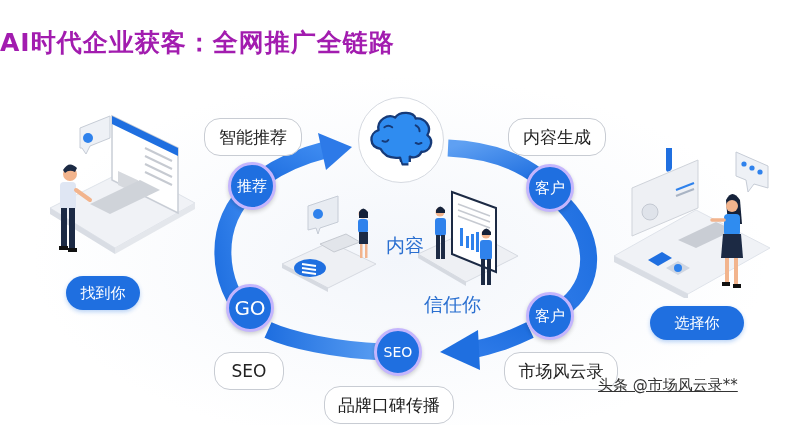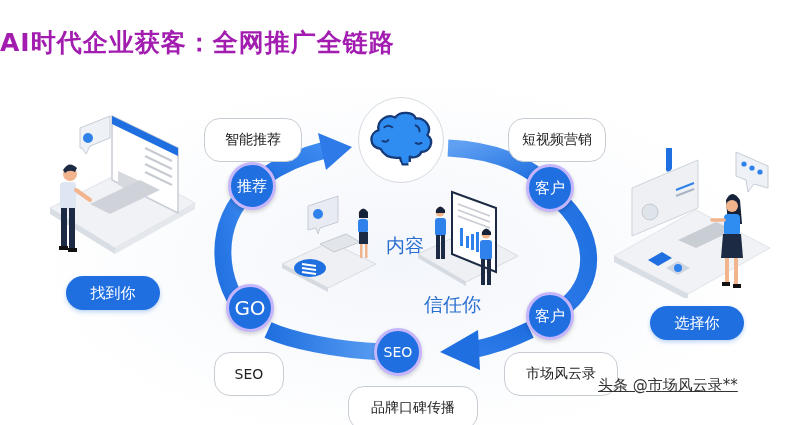--- a/index.html
+++ b/index.html
@@ -21,22 +21,22 @@
 
   .node {
     position: absolute; width: 48px; height: 48px; border-radius: 50%;
     background: #1f6fe0; border: 3px solid #c4b5fd;
     box-shadow: 0 2px 4px rgba(0,0,0,0.18);
     color: #fff; font-size: 15px; display: flex; align-items: center; justify-content: center;
     font-family: "DejaVu Sans", sans-serif;
   }
 
   .pill-outline {
-    position: absolute; height: 44px; border-radius: 16px; border: 1.4px solid #c8ccd3;
-    background: #ffffff; color: #222; font-size: 14px;
+    position: absolute; height: 38px; border-radius: 16px; border: 1.4px solid #c8ccd3;
+    background: #ffffff; color: #222; font-size: 17px;
     display: flex; align-items: center; justify-content: center; padding: 0 14px;
     font-family: "DejaVu Sans", sans-serif; white-space: nowrap;
   }
 
   .pill-solid {
     position: absolute; height: 34px; border-radius: 17px;
     background: #1f6fe0; color: #fff; font-size: 15px;
     display: flex; align-items: center; justify-content: center;
     box-shadow: 0 2px 4px rgba(31,111,224,0.3);
     font-family: "DejaVu Sans", sans-serif;
@@ -113,26 +113,26 @@
   <div class="ai-text">AI</div>
 </div>
 
 <div class="node" style="left:228px; top:162px;">推荐</div>
 <div class="node" style="left:526px; top:164px;">客户</div>
 <div class="node" style="left:526px; top:292px;">客户</div>
 <div class="node" style="left:374px; top:328px; font-size:14px;">SEO</div>
 <div class="node" style="left:226px; top:284px; font-size:20px;">GO</div>
 
 <div class="pill-outline" style="left:204px; top:118px; width:98px;">智能推荐</div>
-<div class="pill-outline" style="left:508px; top:118px; width:98px;">短视频营销</div>
+<div class="pill-outline" style="left:508px; top:118px; width:98px;">内容生成</div>
 <div class="pill-outline" style="left:504px; top:352px; width:114px;">市场风云录</div>
-<div class="pill-outline" style="left:348px; top:386px; width:130px;">品牌口碑传播</div>
+<div class="pill-outline" style="left:324px; top:386px; width:130px;">品牌口碑传播</div>
 <div class="pill-outline" style="left:214px; top:352px; width:70px;">SEO</div>
 
-<div class="pill-solid" style="left:66px; top:276px; width:94px;">找到你</div>
+<div class="pill-solid" style="left:66px; top:276px; width:74px;">找到你</div>
 <div class="pill-solid" style="left:650px; top:306px; width:94px;">选择你</div>
 
 <div class="center-label" style="left:386px; top:233px;">内容</div>
 <div class="center-label" style="left:378px; top:292px;margin-left:46px;">信任你</div>
 
 <svg class="illus" style="left:30px; top:108px;" width="170" height="160" viewBox="0 0 170 160">
   <polygon points="20,100 100,60 165,95 85,140" fill="#f0f2f6" stroke="#dfe3ea"></polygon>
   <polygon points="20,100 85,140 85,146 20,106" fill="#d9dde4"></polygon>
   <polygon points="85,140 165,95 165,101 85,146" fill="#e4e7ec"></polygon>
   <polygon points="82,8 148,40 148,105 82,72" fill="#ffffff" stroke="#c9ced6" stroke-width="1.5"></polygon>

